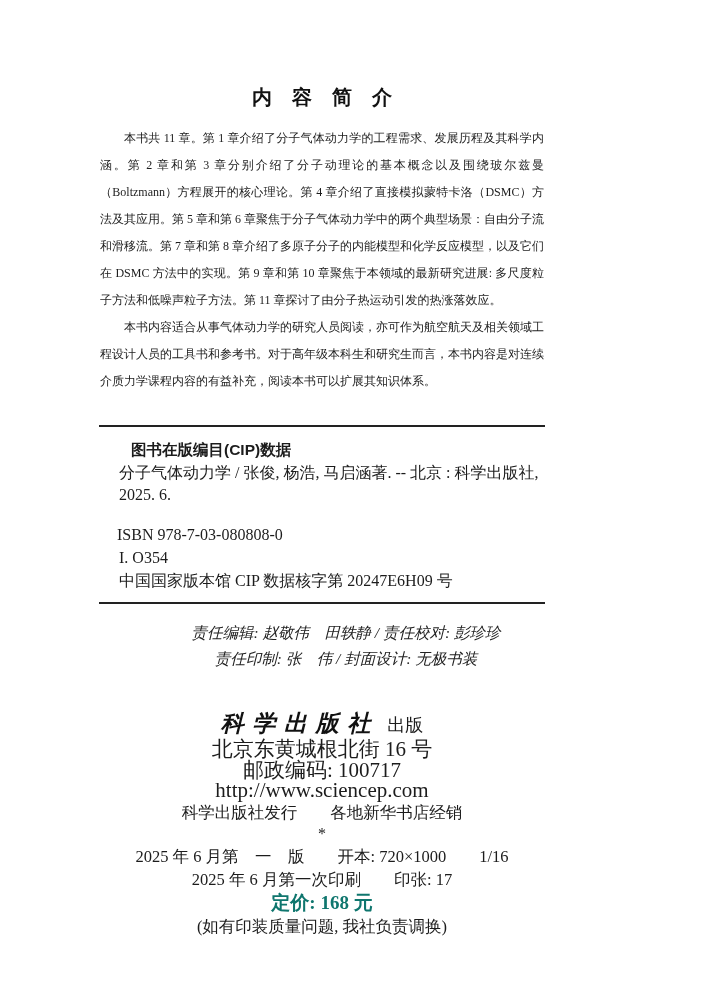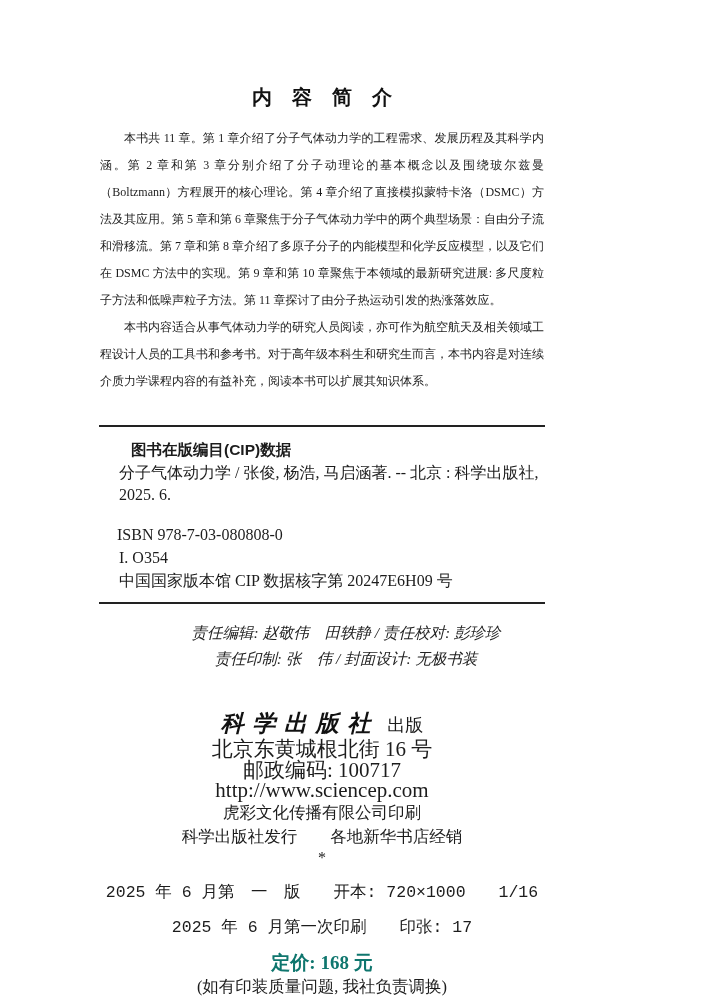--- a/index.html
+++ b/index.html
@@ -102,21 +102,21 @@
     line-height: 18px;
     margin: 2px 0;
   }
   .print-block {
     display: inline-block;
     text-align: left;
     font-size: 16.5px;
     line-height: 23px;
     margin-top: 2px;
   }
-  .print-block p { margin: 12px; font-family: Liberation Mono, monospace; }
+  .print-block p { margin: 0; }
   .word-count {
     font-size: 15.5px;
     line-height: 21px;
   }
   .price {
     font-size: 19px;
     font-weight: bold;
     line-height: 24px;
     margin-top: 2px;
     color: #0f766e;
@@ -156,21 +156,20 @@
   </div>
 
   <div class="colophon">
     <p class="logo-line">
       <span class="logo">科学出版社</span>
       <span class="logo-suffix">出版</span>
     </p>
     <p class="addr-line">北京东黄城根北街 16 号</p>
     <p class="addr-line">邮政编码: 100717</p>
     <p class="addr-line">http://www.sciencep.com</p>
-    <p class="printer-line">虎彩文化传播有限公司印刷</p>
     <p class="printer-line">科学出版社发行　　各地新华书店经销</p>
     <p class="star-line">*</p>
     <div class="print-block">
       <p>2025 年 6 月第　一　版　　开本: 720×1000　　1/16</p>
       <p>2025 年 6 月第一次印刷　　印张: 17</p>
     </div>
     <p class="price">定价: 168 元</p>
     <p class="notice">(如有印装质量问题, 我社负责调换)</p>
   </div>
 

